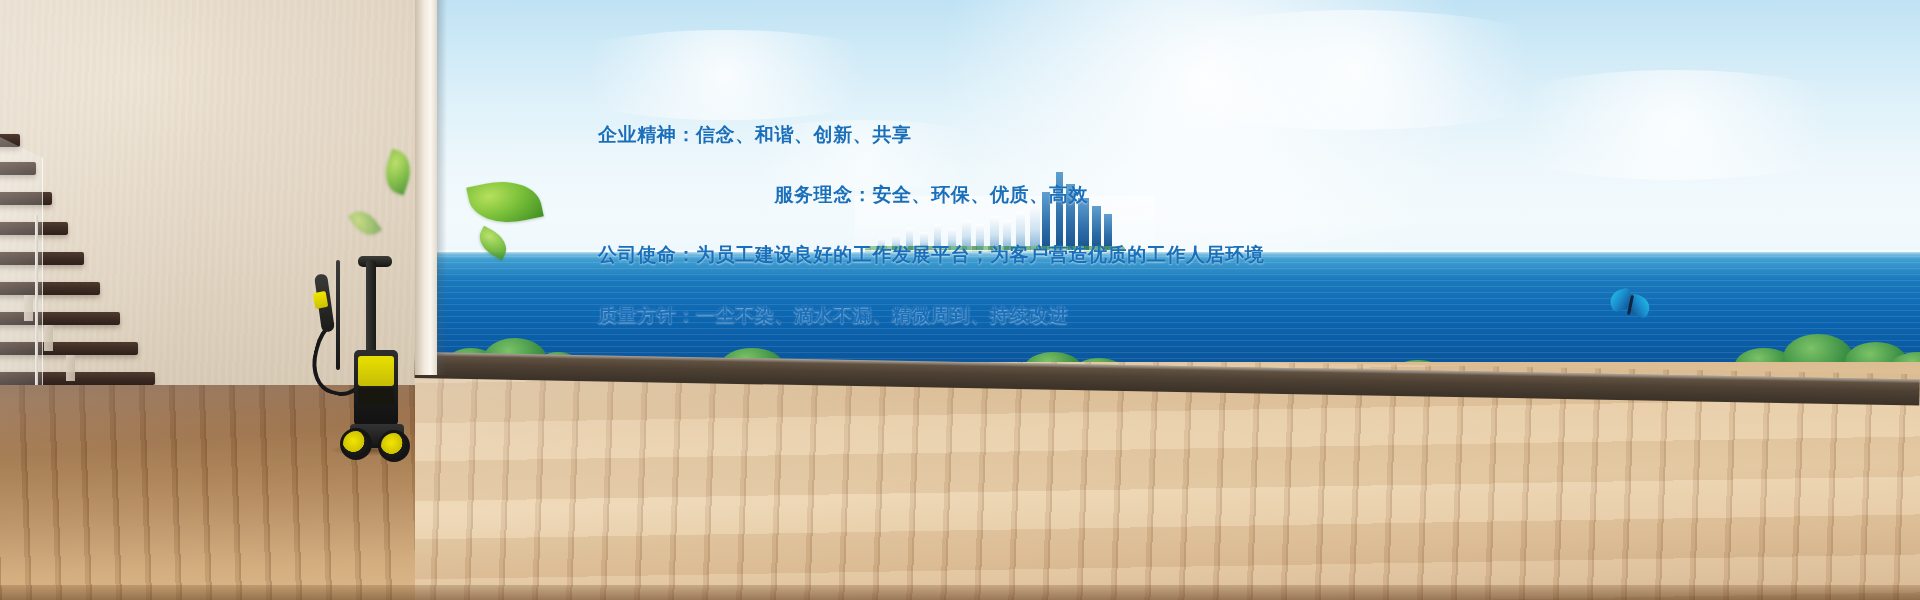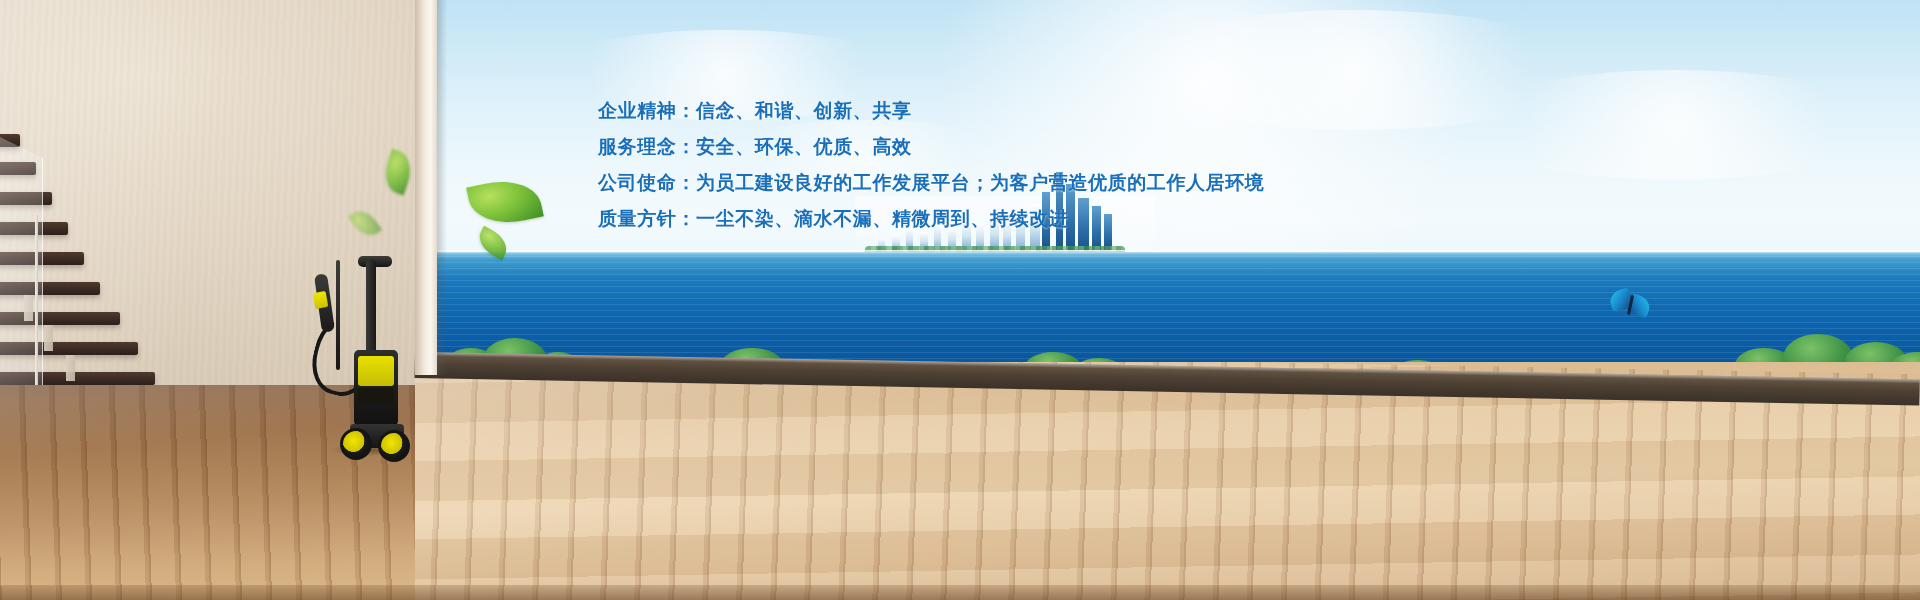--- a/index.html
+++ b/index.html
@@ -222,20 +222,21 @@
   }
   .slogan-line{
     font-family:"DejaVu Sans","Liberation Sans",sans-serif;
     font-size:19px;
     font-weight:bold;
     color:#1a6fba;
     line-height:36px;
     letter-spacing:.6px;
     white-space:nowrap;
     text-shadow:0 1px 2px rgba(255,255,255,.55);
+    margin-top:24px;
   }
 
   
   .baseboard{
     position:absolute;left:415px;top:352px;width:1505px;height:0;z-index:8;
   }
   .base-strip{
     position:absolute;left:0;top:0;height:26px;width:1505px;
     background:linear-gradient(180deg,#6a5a48 0%,#4e4134 45%,#3b3127 100%);
     transform-origin:left top;
@@ -405,18 +406,18 @@
     <div class="w-body"></div>
     <div class="w-panel"></div>
     <div class="w-panel-dark"></div>
     <div class="w-base"></div>
     <div class="w-wheel left"></div>
     <div class="w-wheel right"></div>
   </div>
 
   <div class="slogans">
     <div class="slogan-line" style="color: rgb(26, 111, 186);">企业精神：信念、和谐、创新、共享</div>
-    <div class="slogan-line" style="color: rgb(26, 111, 186);">服务理念：安全、环保、优质、高效</div>
+    <div class="slogan-line" style="color: rgb(26, 111, 186); text-align: center;">服务理念：安全、环保、优质、高效</div>
     <div class="slogan-line" style="color: rgb(26, 111, 186);">公司使命：为员工建设良好的工作发展平台；为客户营造优质的工作人居环境</div>
     <div class="slogan-line" style="color: rgb(26, 111, 186);">质量方针：一尘不染、滴水不漏、精微周到、持续改进</div>
   </div>
 
 </div>
 
 </body></html>

